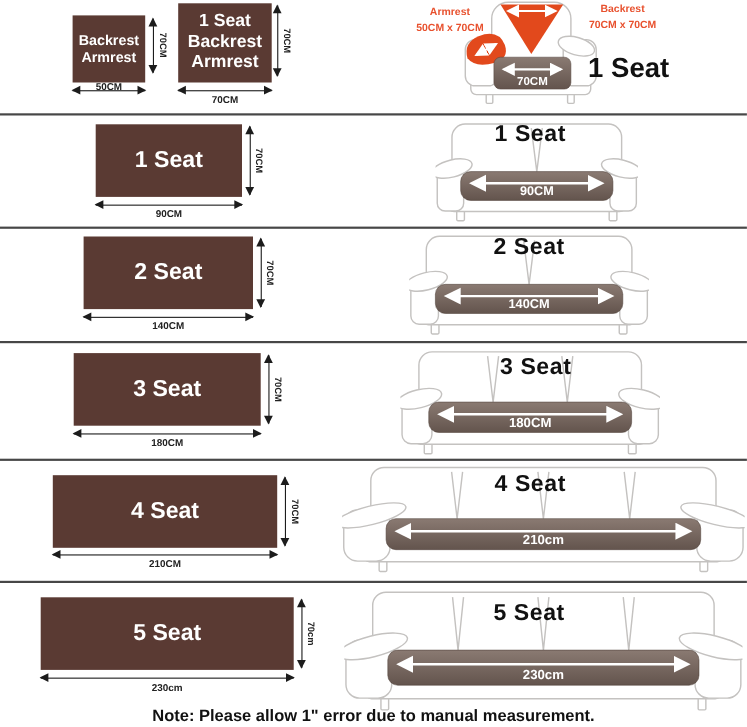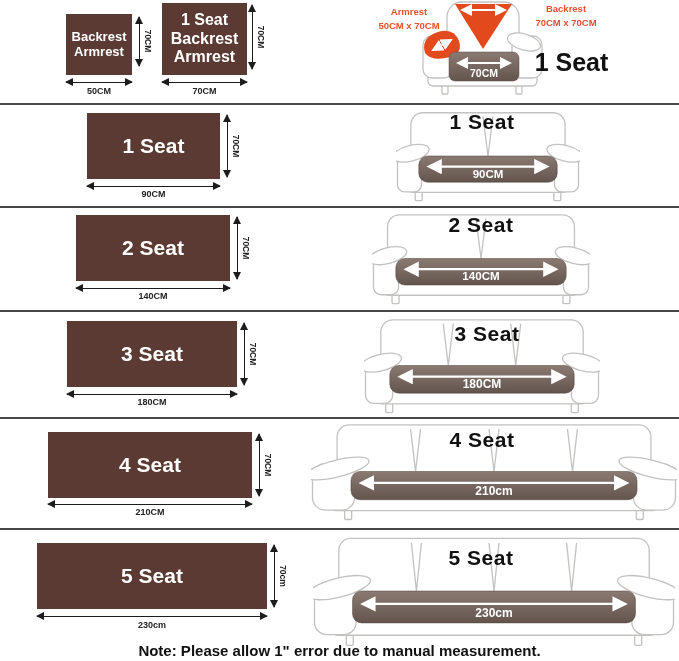--- a/index.html
+++ b/index.html
@@ -41,21 +41,21 @@
 
   <div class="sep" style="top:103px"></div>
   <div class="sep" style="top:206px"></div>
   <div class="sep" style="top:310px"></div>
   <div class="sep" style="top:417px"></div>
   <div class="sep" style="top:528px"></div>
 
   <div class="swatch" style="left:66px;top:14px;width:66px;height:61px;font-size:13px"><span>Backrest
 Armrest</span></div>
   <div class="h-arrow" style="left:66px;top:82px;width:66px"></div>
-  <div class="dim" style="left:56px;top:86px;width:86px">50CM</div>
+  <div class="dim" style="left:56px;top:74px;width:86px">50CM</div>
   <div class="v-arrow" style="left:139px;top:17px;height:49px"></div>
   <div class="dim vert" style="left:129px;top:35px">70CM</div>
 
   <div class="swatch" style="left:162px;top:3px;width:85px;height:72px;font-size:16px"><span>1 Seat
 Backrest
 Armrest</span></div>
   <div class="h-arrow" style="left:162px;top:82px;width:85px"></div>
   <div class="dim" style="left:157px;top:86px;width:95px">70CM</div>
   <div class="v-arrow" style="left:252px;top:5px;height:64px"></div>
   <div class="dim vert" style="left:242px;top:31px">70CM</div>

